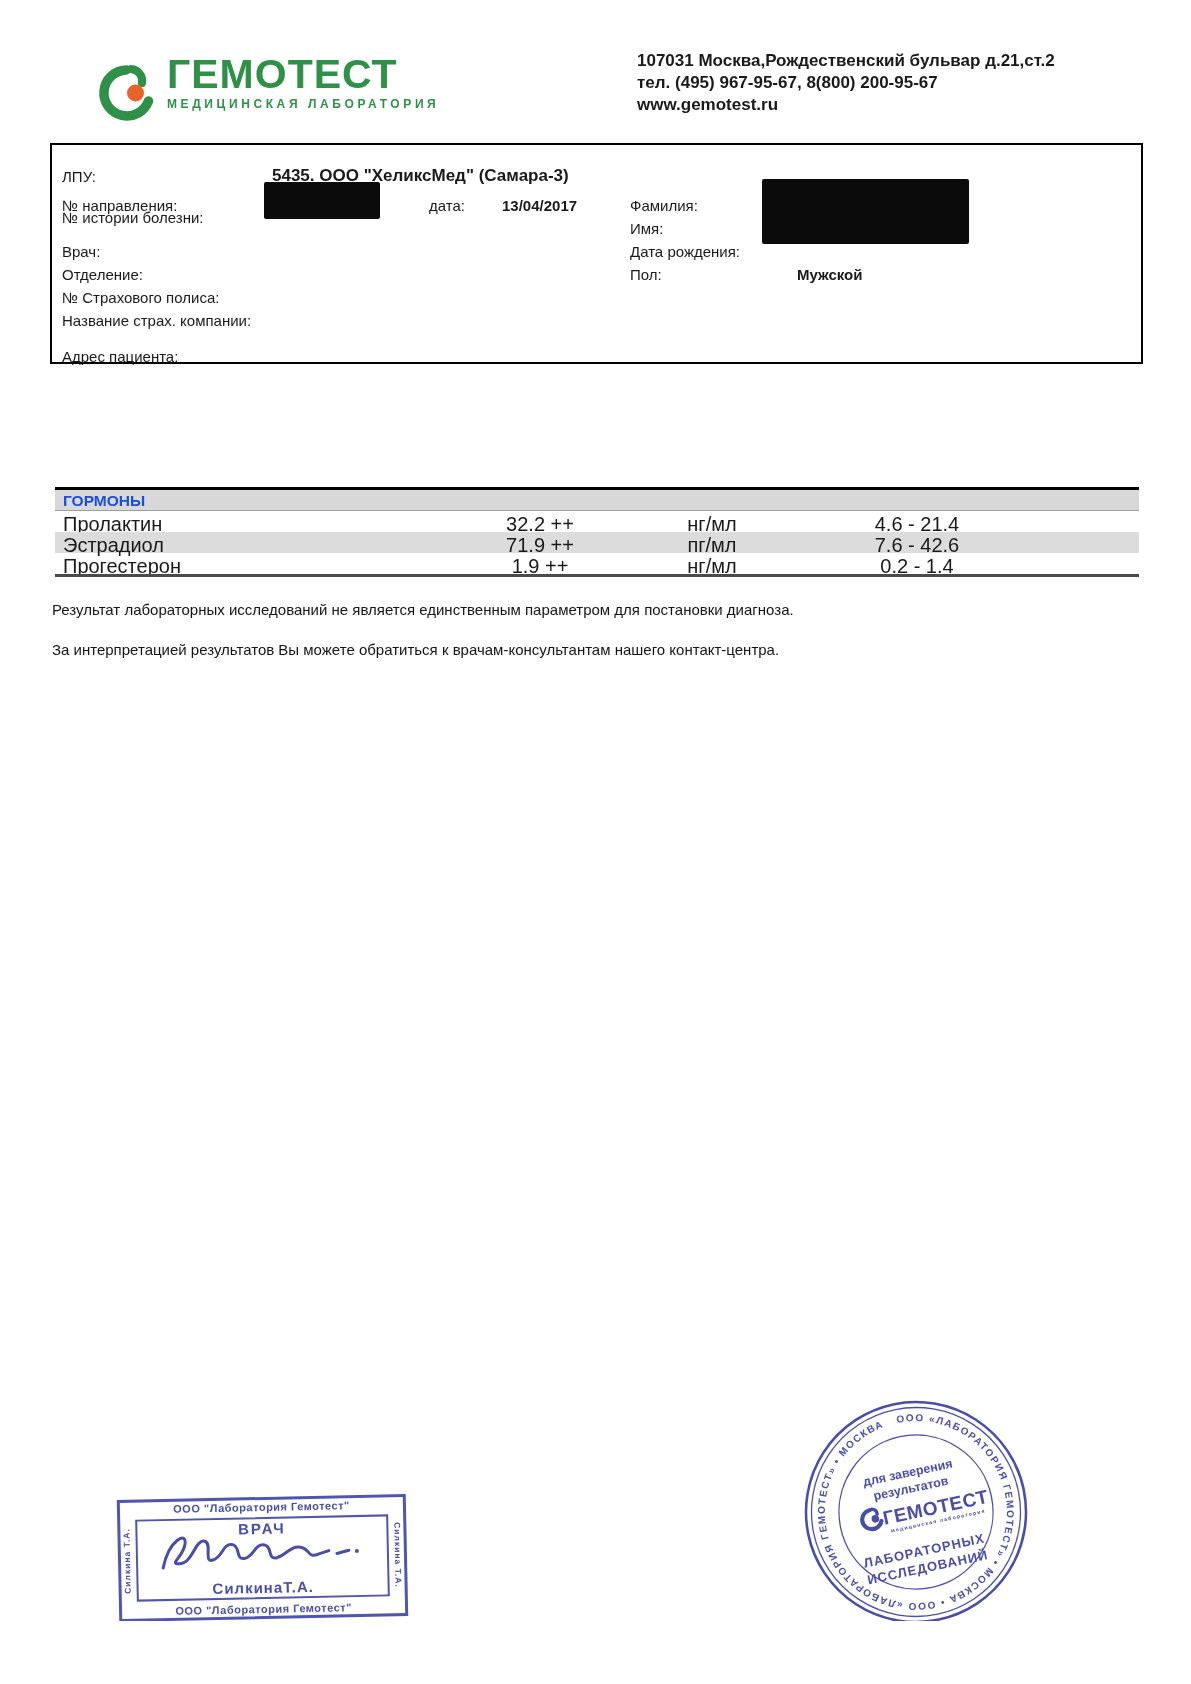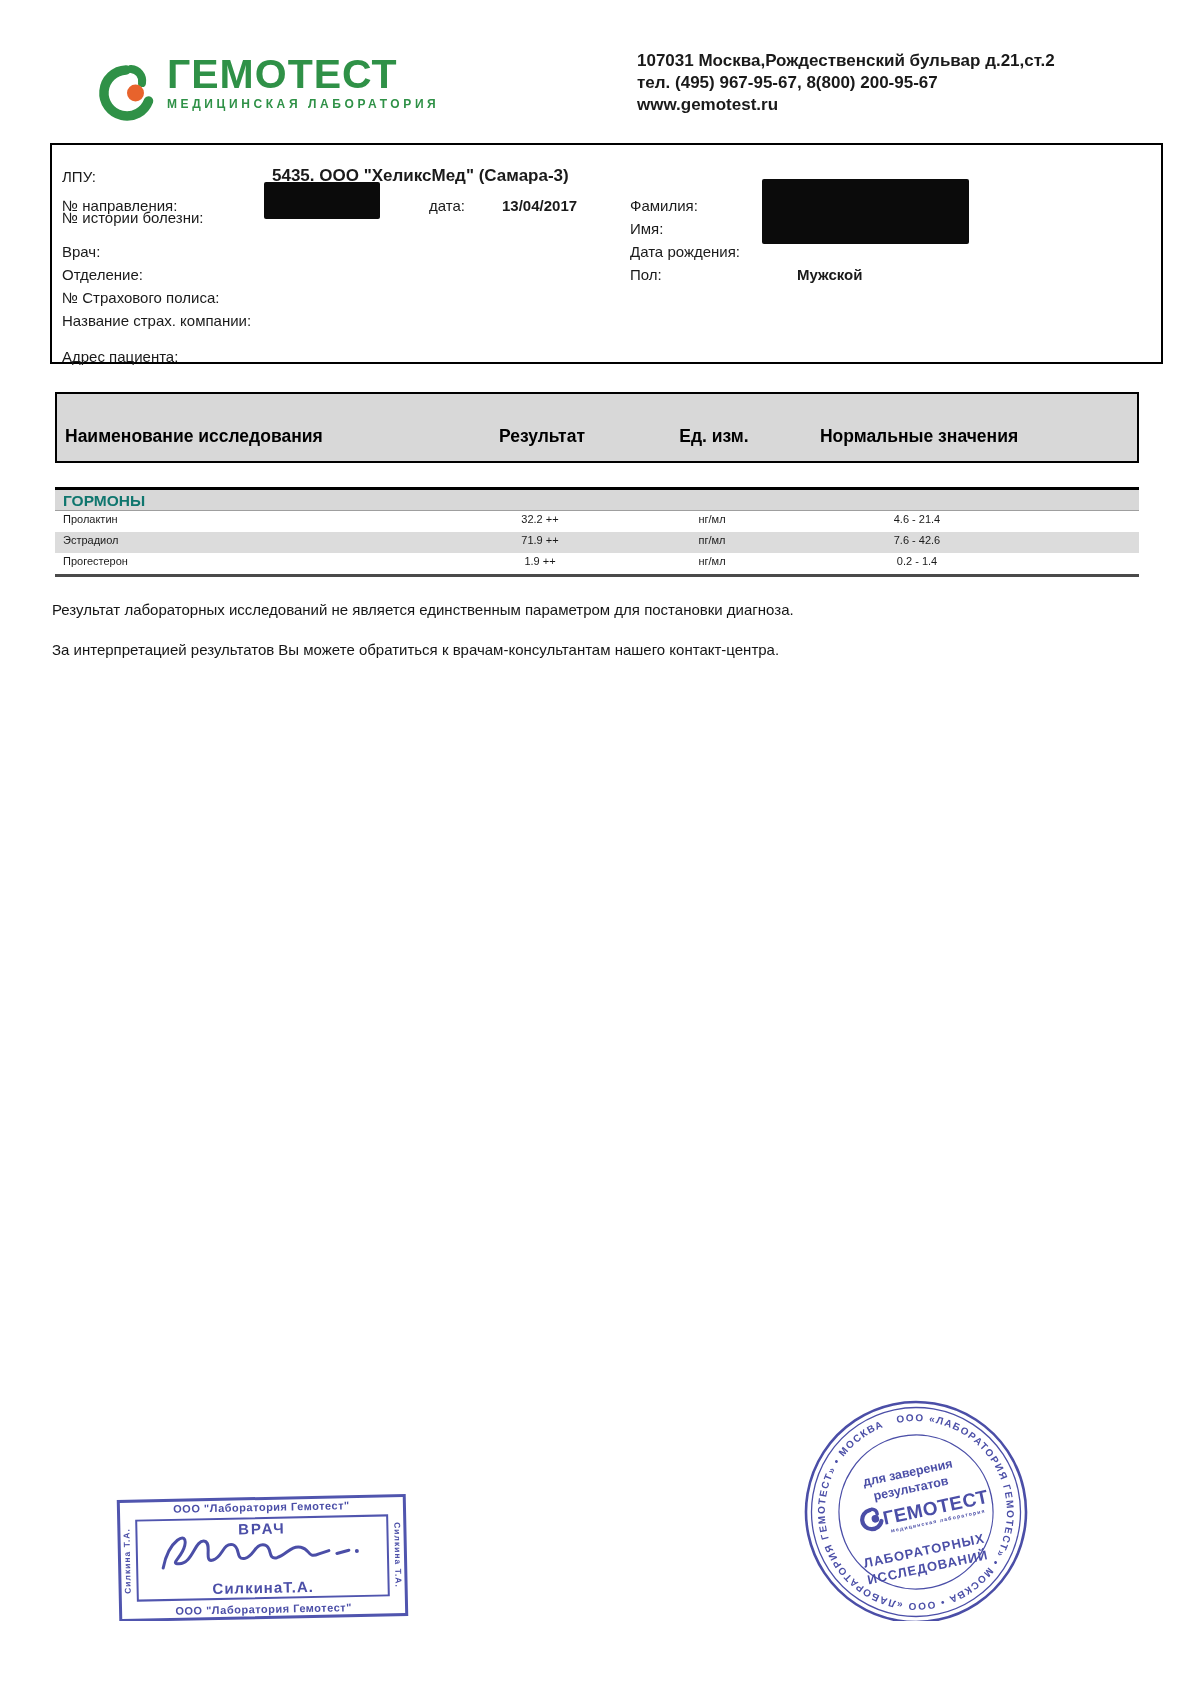--- a/index.html
+++ b/index.html
@@ -7,31 +7,31 @@
     position:relative;width:1191px;height:1621px;background:#ffffff;overflow:hidden;
     font-family:"Liberation Sans","DejaVu Sans",sans-serif;color:#111;
   }
   
   .logo{position:absolute;left:93px;top:52px;display:flex;align-items:flex-start;}
   .logo-text{margin-left:8px;}
   .brand{font-size:41px;font-weight:bold;color:#2f9147;letter-spacing:1px;line-height:44px;}
   .tagline{font-size:12px;font-weight:bold;color:#2f9147;letter-spacing:3.6px;margin-top:1px;}
   .addr{position:absolute;left:637px;top:50px;font-size:17px;font-weight:bold;line-height:22px;color:#1a1a1a;}
   
-  .infobox{position:absolute;left:50px;top:143px;width:1089px;height:217px;border:2px solid #000;padding-left:20px;}
+  .infobox{position:absolute;left:50px;top:143px;width:1089px;height:217px;border:2px solid #000;}
   .ib{position:absolute;font-size:15px;color:#1a1a1a;white-space:nowrap;}
   .b{font-weight:bold;}
   .redact{position:absolute;background:#0b0b0b;border-radius:2px;}
   
   .tbl-head{position:absolute;left:55px;top:392px;width:1084px;height:71px;background:#d8d8d8;border:2px solid #000;box-sizing:border-box;}
   .th{position:absolute;bottom:14px;font-size:17.5px;font-weight:bold;color:#000;white-space:nowrap;}
   .th.c, .td.c{text-align:center;}
   .tbl-section{position:absolute;left:55px;top:487px;width:1084px;height:24px;background:#d8d8d8;border-top:3px solid #000;box-sizing:border-box;border-bottom:1px solid #9f9f9f;}
-  .tbl-section span{position:absolute;left:8px;top:2px;font-size:15.5px;font-weight:bold;color:#0f766e;}
-  .tbl-row{position:absolute;left:55px;width:1084px;height:21px;font-size:11px;color:#1a1a1a;}
+  .tbl-section span{position:absolute;left:8px;top:2px;font-size:15.5px;font-weight:bold;color:#1d4ed8;}
+  .tbl-row{position:absolute;left:55px;width:1084px;height:21px;font-size:20px;color:#1a1a1a;}
   .tbl-row.alt{background:#dcdcdc;}
   .tbl-row .td{position:absolute;top:2px;white-space:nowrap;}
   .td.name{left:8px;}
   .col-res{left:385px;width:200px;}
   .col-unit{left:582px;width:150px;}
   .col-range{left:732px;width:260px;}
   .tbl-bottom{position:absolute;left:55px;top:574px;width:1084px;height:3px;background:#4a4a4a;}
   .note{position:absolute;left:52px;font-size:15px;color:#151515;white-space:nowrap;}
   
   .stamp-rect{position:absolute;left:118px;top:1497px;width:283px;height:116px;border:3px solid #4247a8;transform:rotate(-1.2deg);color:#3c40a0;opacity:0.92;}
@@ -87,26 +87,20 @@
     <div class="ib" style="left:10px;top:190px;margin-top:13px;">Адрес пациента:</div>
 
     <div class="ib" style="left:578px;top:52px;">Фамилия:</div>
     <div class="ib" style="left:578px;top:75px;">Имя:</div>
     <div class="ib" style="left:578px;top:98px;">Дата рождения:</div>
     <div class="ib" style="left:578px;top:121px;">Пол:</div>
     <div class="ib b" style="left:745px;top:121px;">Мужской</div>
     <div class="redact" style="left:710px;top:34px;width:207px;height:65px;"></div>
   </div>
 
-  <div class="tbl-head">
-    <div class="th" style="left:8px;">Наименование исследования</div>
-    <div class="th c col-res">Результат</div>
-    <div class="th c col-unit">Ед. изм.</div>
-    <div class="th c col-range">Нормальные значения</div>
-  </div>
 
   <div class="tbl-section">
     <span>ГОРМОНЫ</span>
   </div>
 
   <div class="tbl-row" style="top:511px;">
     <span class="td name">Пролактин</span>
     <span class="td c col-res">32.2 ++</span>
     <span class="td c col-unit">нг/мл</span>
     <span class="td c col-range">4.6 - 21.4</span>

